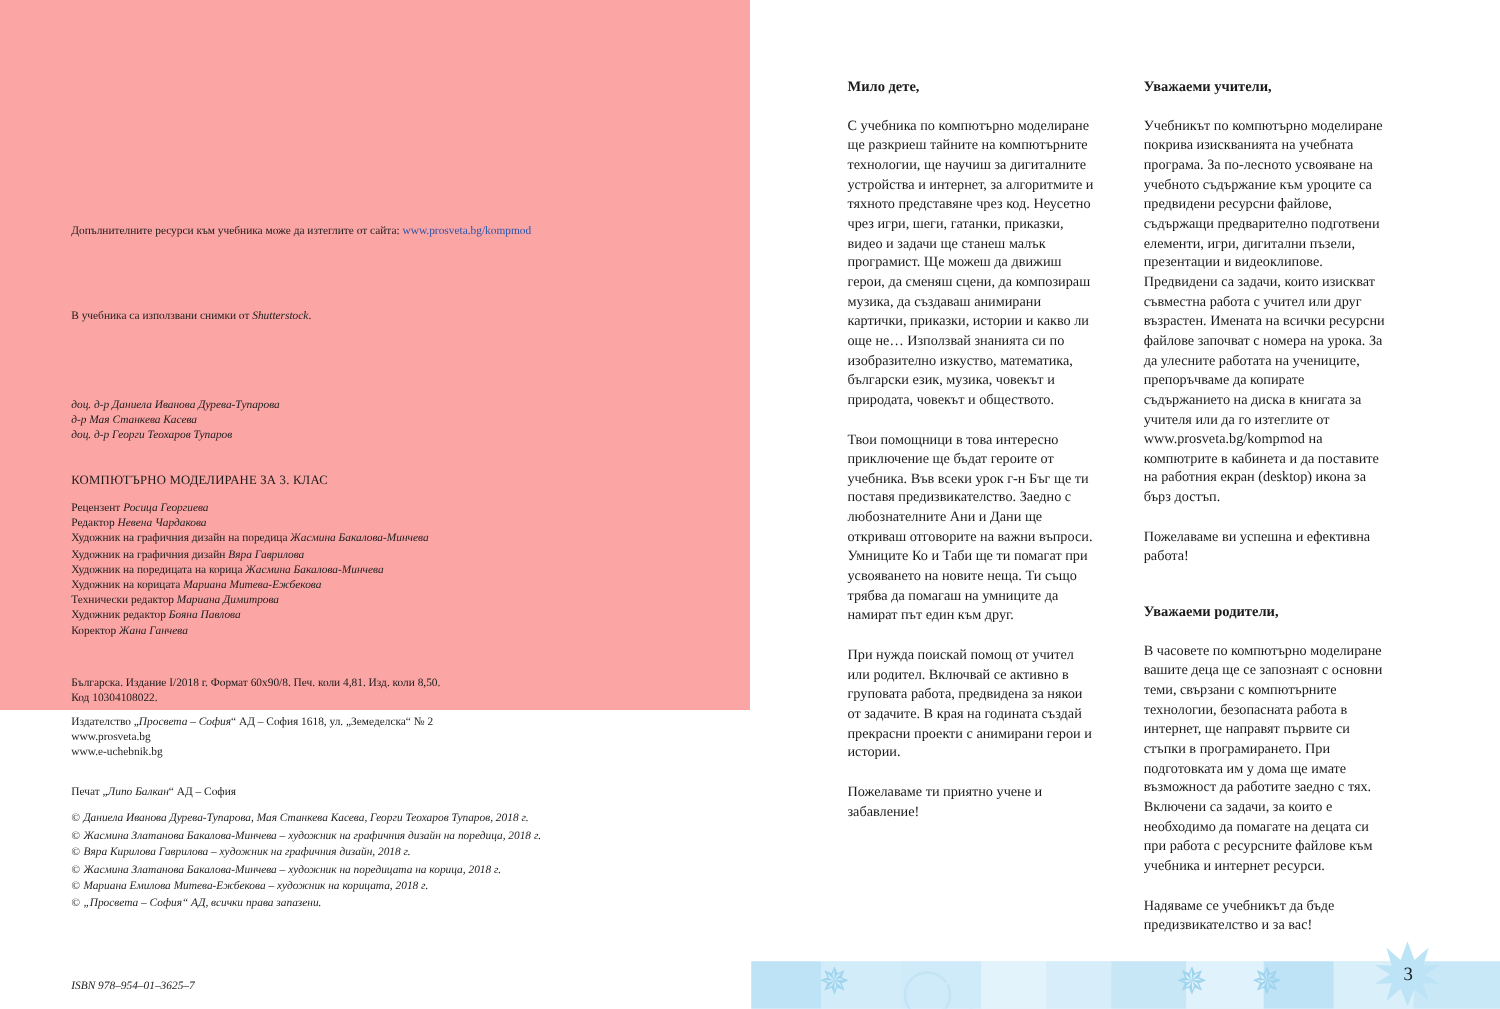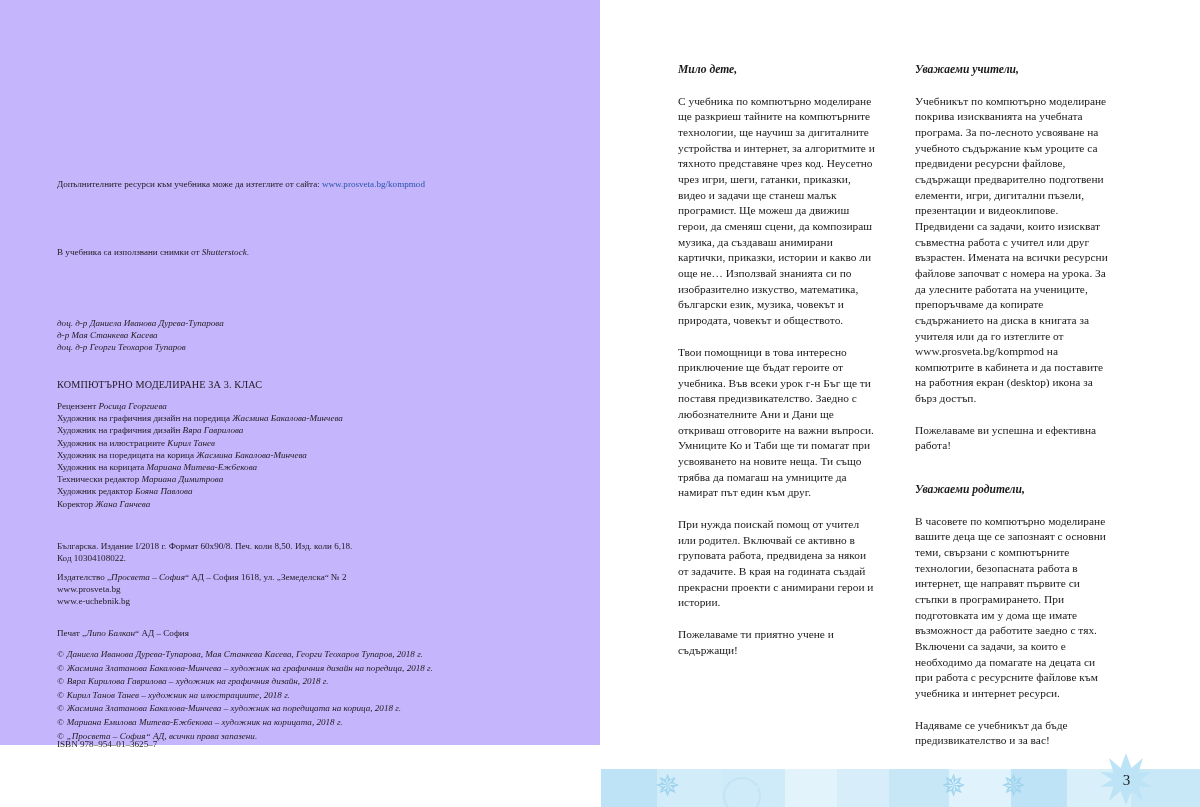--- a/index.html
+++ b/index.html
@@ -13,22 +13,22 @@
     position: relative;
     overflow: hidden;
     font-family: "Liberation Serif", "DejaVu Serif", serif;
     color: #1a1a1a;
   }
 
   
   #left-page {
     position: absolute;
     left: 0; top: 0;
-    width: 600px; height: 745px;
-    background: #c4b5fd;
+    width: 600px; height: 568px;
+    background: #fca5a5;
   }
 
   .col-block {
     position: absolute;
     font-size: 9.1px;
     line-height: 12.2px;
     color: #1c1c1c;
   }
 
   #resources-line {
@@ -82,22 +82,23 @@
   #copyright-block {
     left: 57px; top: 648px;
     width: 480px;
     line-height: 13.6px;
     font-style: italic;
   }
   #copyright-block .row { white-space: nowrap; }
   .cmark { letter-spacing: 0.5px; }
 
   #isbn-line {
-    left: 57px; top: 738px;
+    left: 57px; top: 782px;
     width: 300px;
+    font-style: italic;
   }
 
   
   #right-page {
     position: absolute;
     left: 600px; top: 0;
     width: 600px; height: 807px;
     background: #ffffff;
   }
 
@@ -106,21 +107,20 @@
     top: 62px;
     font-size: 11.4px;
     line-height: 15.65px;
     color: #1a1a1a;
     text-align: left;
   }
   #col-child  { left: 78px;  width: 198px; }
   #col-teach  { left: 315px; width: 200px; }
 
   .section-head {
-    font-style: italic;
     font-weight: bold;
     font-size: 11.6px;
     margin: 0 0 6px 0;
   }
   .para {
     margin: 16px 0 11px 0;
   }
   .para:last-child { margin-bottom: 0; }
 
   .spacer-gap { height: 17px; }
@@ -193,66 +193,65 @@
   <div class="col-block" id="authors-block">
     <div>доц. д-р Даниела Иванова Дурева-Тупарова</div>
     <div>д-р Мая Станкева Касева</div>
     <div>доц. д-р Георги Теохаров Тупаров</div>
   </div>
 
   <div class="col-block" id="title-line">КОМПЮТЪРНО МОДЕЛИРАНЕ ЗА 3. КЛАС</div>
 
   <div class="col-block" id="credits-block">
     <div class="row"><span>Рецензент </span><span class="ital">Росица Георгиева</span></div>
+    <div class="row"><span>Редактор </span><span class="ital">Невена Чардакова</span></div>
     <div class="row"><span>Художник на графичния дизайн на поредица </span><span class="ital">Жасмина Бакалова-Минчева</span></div>
     <div class="row"><span>Художник на графичния дизайн </span><span class="ital">Вяра Гаврилова</span></div>
-    <div class="row"><span>Художник на илюстрациите </span><span class="ital">Кирил Танев</span></div>
     <div class="row"><span>Художник на поредицата на корица </span><span class="ital">Жасмина Бакалова-Минчева</span></div>
     <div class="row"><span>Художник на корицата </span><span class="ital">Мариана Митева-Ежбекова</span></div>
     <div class="row"><span>Технически редактор </span><span class="ital">Мариана Димитрова</span></div>
     <div class="row"><span>Художник редактор </span><span class="ital">Бояна Павлова</span></div>
     <div class="row"><span>Коректор </span><span class="ital">Жана Ганчева</span></div>
   </div>
 
   <div class="col-block" id="edition-block">
-    <div>Българска. Издание I/2018 г. Формат 60x90/8. Печ. коли 8,50. Изд. коли 6,18.</div>
+    <div>Българска. Издание I/2018 г. Формат 60x90/8. Печ. коли 4,81. Изд. коли 8,50.</div>
     <div>Код 10304108022.</div>
   </div>
 
   <div class="col-block" id="publisher-block">
     <div><span>Издателство „</span><span class="ital">Просвета – София</span><span>“ АД – София 1618, ул. „Земеделска“ № 2</span></div>
     <div>www.prosveta.bg</div>
     <div>www.e-uchebnik.bg</div>
   </div>
 
   <div class="col-block" id="print-block">
     <span>Печат „</span><span class="ital">Липо Балкан</span><span>“ АД – София</span>
   </div>
 
   <div class="col-block" id="copyright-block">
     <div class="row"><span class="cmark">©</span> <span>Даниела Иванова Дурева-Тупарова, Мая Станкева Касева, Георги Теохаров Тупаров, 2018 г.</span></div>
     <div class="row"><span class="cmark">©</span> <span>Жасмина Златанова Бакалова-Минчева – художник на графичния дизайн на поредица, 2018 г.</span></div>
     <div class="row"><span class="cmark">©</span> <span>Вяра Кирилова Гаврилова – художник на графичния дизайн, 2018 г.</span></div>
-    <div class="row"><span class="cmark">©</span> <span>Кирил Танов Танев – художник на илюстрациите, 2018 г.</span></div>
     <div class="row"><span class="cmark">©</span> <span>Жасмина Златанова Бакалова-Минчева – художник на поредицата на корица, 2018 г.</span></div>
     <div class="row"><span class="cmark">©</span> <span>Мариана Емилова Митева-Ежбекова – художник на корицата, 2018 г.</span></div>
     <div class="row"><span class="cmark">©</span> <span>„Просвета – София“ АД, всички права запазени.</span></div>
   </div>
 
   <div class="col-block" id="isbn-line">ISBN 978–954–01–3625–7</div>
 </div>
 
 <div id="right-page">
 
   <div class="text-col" id="col-child">
     <div class="section-head">Мило дете,</div>
     <p class="para">С учебника по компютърно моделиране ще разкриеш тайните на компютърните технологии, ще научиш за дигиталните устройства и интернет, за алгоритмите и тяхното представяне чрез код. Неусетно чрез игри, шеги, гатанки, приказки, видео и задачи ще станеш малък програмист. Ще можеш да движиш герои, да сменяш сцени, да композираш музика, да създаваш анимирани картички, приказки, истории и какво ли още не… Използвай знанията си по изобразително изкуство, математика, български език, музика, човекът и природата, човекът и обществото.</p>
     <p class="para">Твои помощници в това интересно приключение ще бъдат героите от учебника. Във всеки урок г-н Бъг ще ти поставя предизвикателство. Заедно с любознателните Ани и Дани ще откриваш отговорите на важни въпроси. Умниците Ко и Таби ще ти помагат при усвояването на новите неща. Ти също трябва да помагаш на умниците да намират път един към друг.</p>
     <p class="para">При нужда поискай помощ от учител или родител. Включвай се активно в груповата работа, предвидена за някои от задачите. В края на годината създай прекрасни проекти с анимирани герои и истории.</p>
-    <p class="para">Пожелаваме ти приятно учене и съдържащи!</p>
+    <p class="para">Пожелаваме ти приятно учене и забавление!</p>
   </div>
 
   <div class="text-col" id="col-teach">
     <div class="section-head">Уважаеми учители,</div>
     <p class="para">Учебникът по компютърно моделиране покрива изискванията на учебната програма. За по-лесното усвояване на учебното съдържание към уроците са предвидени ресурсни файлове, съдържащи предварително подготвени елементи, игри, дигитални пъзели, презентации и видеоклипове. Предвидени са задачи, които изискват съвместна работа с учител или друг възрастен. Имената на всички ресурсни файлове започват с номера на урока. За да улесните работата на учениците, препоръчваме да копирате съдържанието на диска в книгата за учителя или да го изтеглите от www.prosveta.bg/kompmod на компютрите в кабинета и да поставите на работния екран (desktop) икона за бърз достъп.</p>
     <p class="para">Пожелаваме ви успешна и ефективна работа!</p>
     <div class="spacer-gap"></div>
     <div class="section-head">Уважаеми родители,</div>
     <p class="para">В часовете по компютърно моделиране вашите деца ще се запознаят с основни теми, свързани с компютърните технологии, безопасната работа в интернет, ще направят първите си стъпки в програмирането. При подготовката им у дома ще имате възможност да работите заедно с тях. Включени са задачи, за които е необходимо да помагате на децата си при работа с ресурсните файлове към учебника и интернет ресурси.</p>
     <p class="para">Надяваме се учебникът да бъде предизвикателство и за вас!</p>

